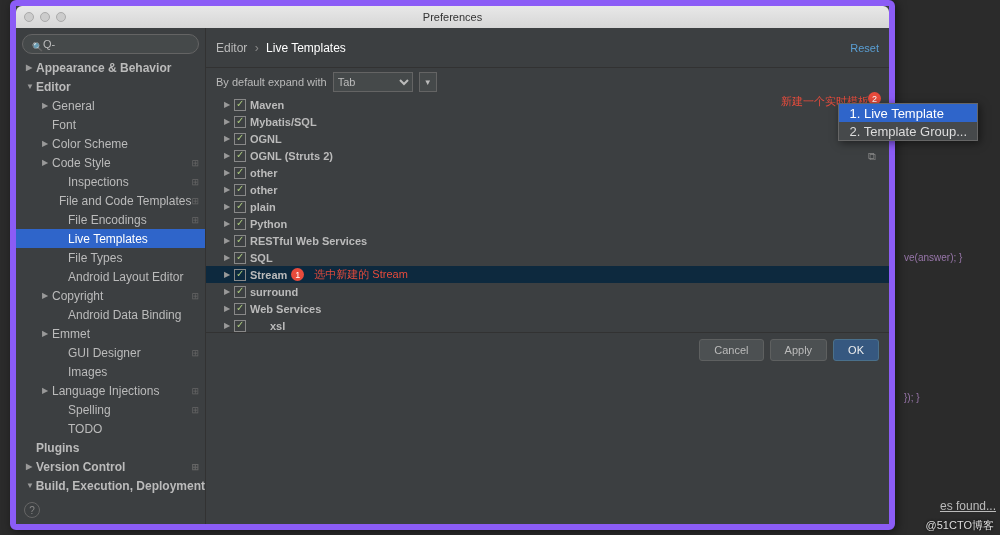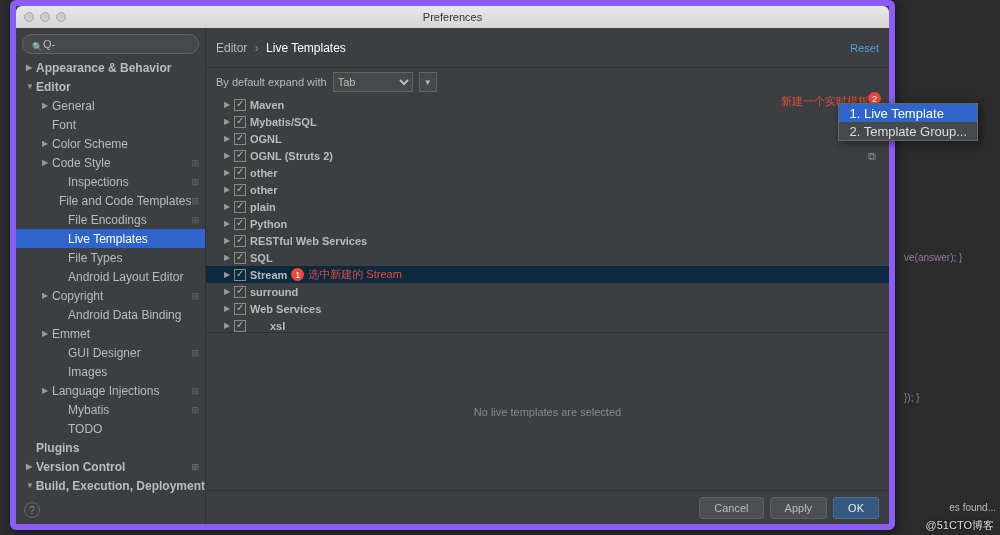--- a/index.html
+++ b/index.html
@@ -62,21 +62,21 @@
 .popup { position:absolute; top:103px; right:22px; background:#46494b; border:1px solid #666; font-size:13px; color:#ddd; box-shadow:2px 2px 8px rgba(0,0,0,0.5); }
 .popup .prow { height:18px; padding:0 10px; display:flex; align-items:center; cursor:pointer; white-space:nowrap; }
 .popup .prow.sel { background:#2f65ca; color:#fff; }
 
 
 .bg-editor { position:absolute; top:0; right:0; width:100px; height:535px; background:#2b2b2b; font-family:monospace; font-size:10px; color:#888; overflow:hidden; }
 .bg-editor .ln { white-space:nowrap; padding-left:4px; height:15px; }
 .watermark { position:absolute; right:6px; bottom:2px; font-size:11px; color:#ddd; text-shadow:0 0 3px #000; }
 .watermark::before { content:"@"; }
 .bg-text1 { color:#9876aa; }
-.foundbox { position:absolute; right:4px; bottom:22px; font-size:10px; color:#bbb; }
+.foundbox { position:absolute; right:4px; bottom:22px; font-size:12px; color:#bbb;text-decoration:underline; }
 </style>
 </head>
 <body>
 
 <div class="bg-editor">
   <div style="height:252px"></div>
   <div class="ln"><span class="bg-text1">ve(answer); }</span></div>
   <div style="height:125px"></div>
   <div class="ln"><span class="bg-text1">}); }</span></div>
 </div>
@@ -172,21 +172,21 @@
             <span class="arr"></span>
             <span>Images</span>
           </div>
           <div class="item ind1">
             <span class="arr">▶</span>
             <span>Language Injections</span>
             <span style="margin-left: auto; margin-right: 6px; font-size: 9px; color: rgb(102, 102, 102);">⊞</span>
           </div>
           <div class="item ind2">
             <span class="arr"></span>
-            <span>Mybatis</span>
+            <span>Spelling</span>
             <span style="margin-left: auto; margin-right: 6px; font-size: 9px; color: rgb(102, 102, 102);">⊞</span>
           </div>
           <div class="item ind2">
             <span class="arr"></span>
             <span>TODO</span>
           </div>
           <div class="item bold">
             <span class="arr"></span>
             <span>Plugins</span>
           </div>
@@ -267,21 +267,21 @@
           <div class="row">
             <span class="arr">▶</span>
             <span class="chk"></span>
             <span style="font-weight: 600;">SQL</span>
           </div>
           <div class="row sel">
             <span class="arr">▶</span>
             <span class="chk"></span>
             <span style="font-weight: 600;">Stream</span>
             <span class="badge">1</span>
-            <span style="color: rgb(231, 75, 60); ">选中新建的 Stream</span>
+            <span style="color: rgb(231, 75, 60); margin-left: 6px;">选中新建的 Stream</span>
           </div>
           <div class="row">
             <span class="arr">▶</span>
             <span class="chk"></span>
             <span style="font-weight: 600;">surround</span>
           </div>
           <div class="row">
             <span class="arr">▶</span>
             <span class="chk"></span>
             <span style="font-weight: 600;">Web Services</span>
@@ -293,21 +293,20 @@
           </div>
         </div>
 
       <div class="toolbar-icons">
         <span>＋</span>
         <span style="font-size:11px">⧉</span>
       </div>
       <div class="anno2">新建一个实时模板</div>
       <div class="badge2">2</div>
 
-      <div class="empty">No live templates are selected</div>
 
       <div class="btns">
         <button>Cancel</button>
         <button>Apply</button>
         <button class="primary">OK</button>
       </div>
     </div>
   </div>
 
   <div class="helpicon">?</div>

